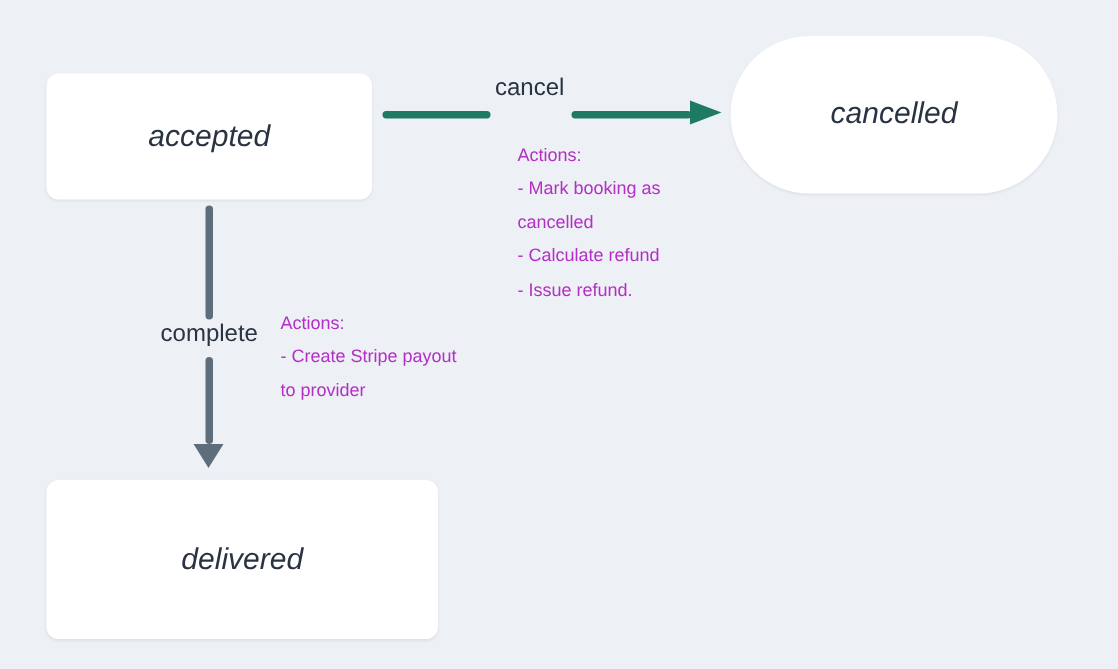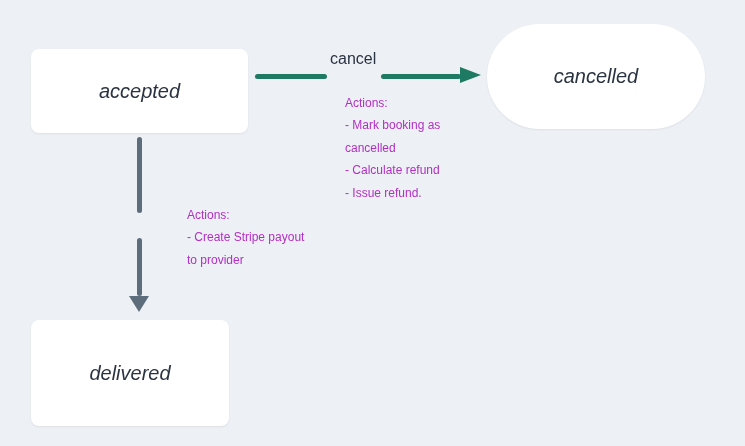--- a/index.html
+++ b/index.html
@@ -20,21 +20,21 @@
     box-shadow: 0 1px 2px rgba(42, 51, 66, 0.08);
     display: flex;
     align-items: center;
     justify-content: center;
     font-style: italic;
     font-size: 20px;
     color: #2a3342;
   }
   .node-accepted  { left: 31px;  top: 22px;  width: 217px; height: 84px; margin-top: 27px; }
   .node-cancelled { left: 487px; top: 24px;  width: 218px; height: 105px; border-radius: 53px; }
-  .node-delivered { left: 31px;  top: 320px; width: 198px; height: 106px; }
+  .node-delivered { left: 31px;  top: 320px; width: 261px; height: 106px; }
 
   .edge-seg {
     position: absolute;
     border-radius: 3px;
   }
   .seg-teal { background: #1f7a63; }
   .seg-gray { background: #5e6d7c; }
 
   .seg-cancel-left  { left: 255px; top: 74px; width: 72px; height: 5px; }
   .seg-cancel-right { left: 381px; top: 74px; width: 80px; height: 5px; }
@@ -94,20 +94,21 @@
   <div class="node node-delivered">
     <span>delivered</span>
   </div>
 
   <div class="edge-seg seg-teal seg-cancel-left"></div>
   <span class="edge-label label-cancel">cancel</span>
   <div class="edge-seg seg-teal seg-cancel-right"></div>
   <div class="arrowhead arrowhead-cancel"></div>
 
   <div class="edge-seg seg-gray seg-complete-top"></div>
+  <span class="edge-label label-complete">complete</span>
   <div class="edge-seg seg-gray seg-complete-bottom"></div>
   <div class="arrowhead arrowhead-complete"></div>
 
   <div class="actions-text actions-cancel">Actions:
 - Mark booking as
 cancelled
 - Calculate refund
 - Issue refund.</div>
   <div class="actions-text actions-complete">Actions:
 - Create Stripe payout

